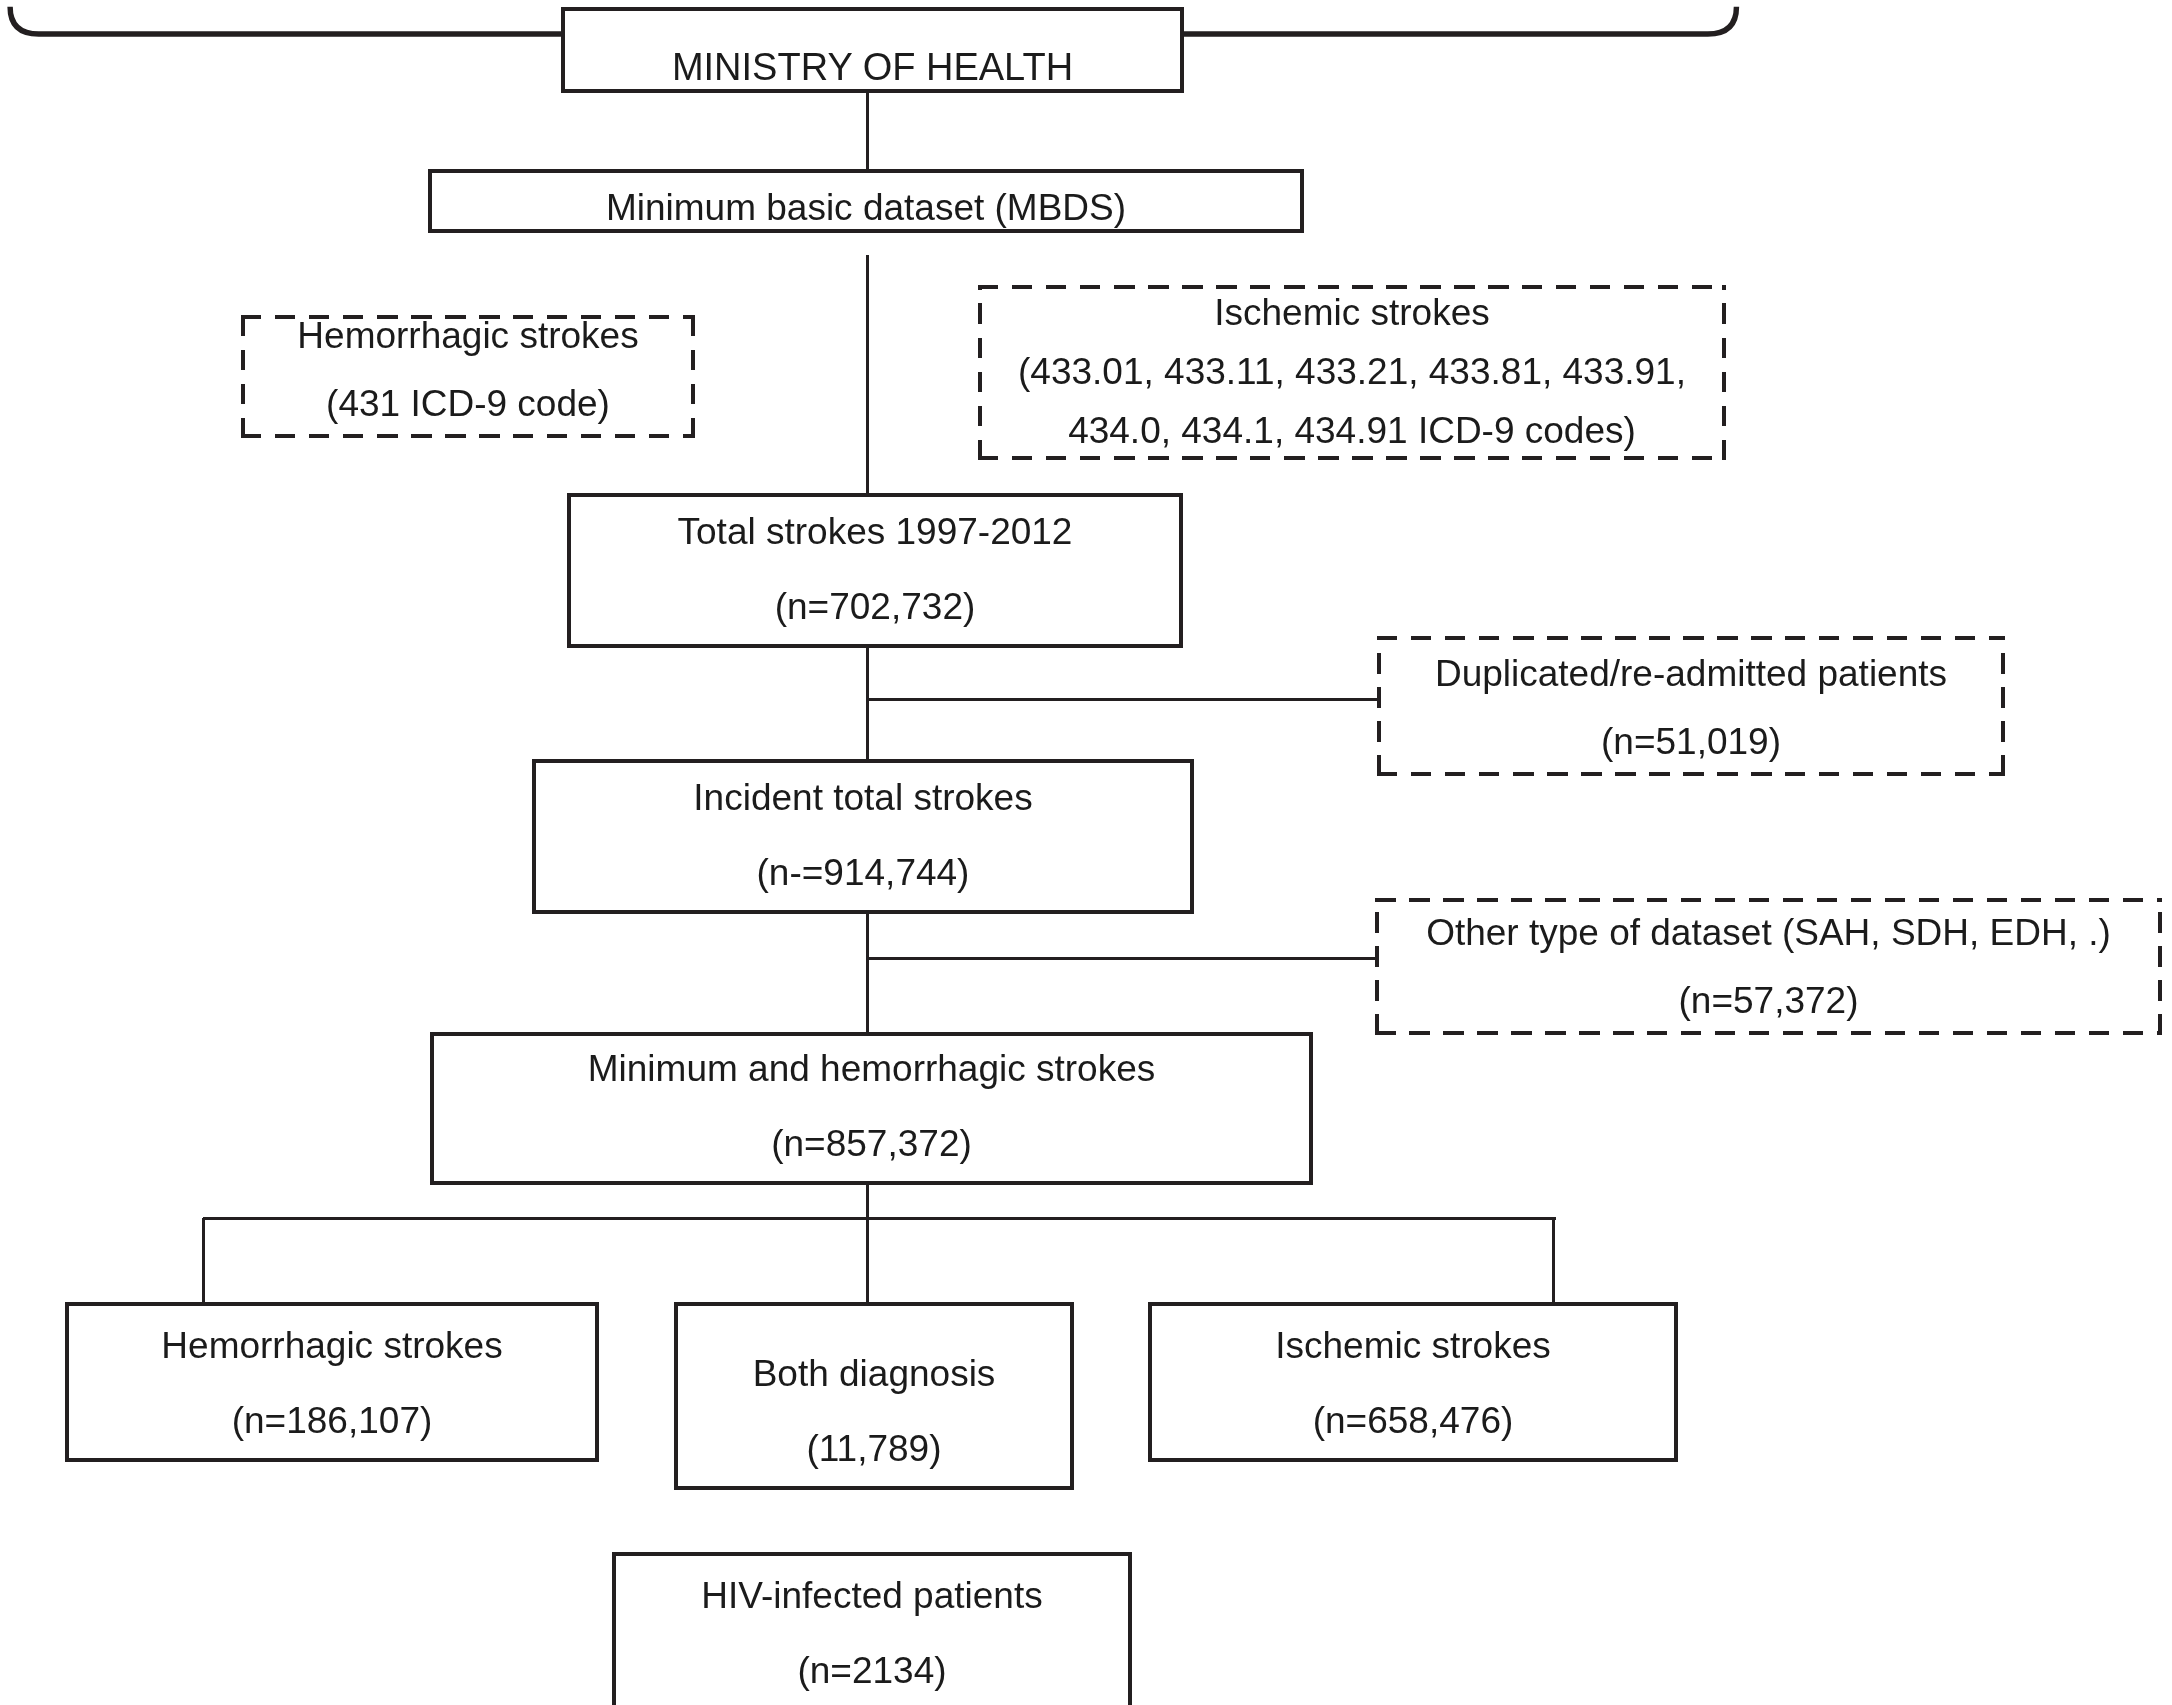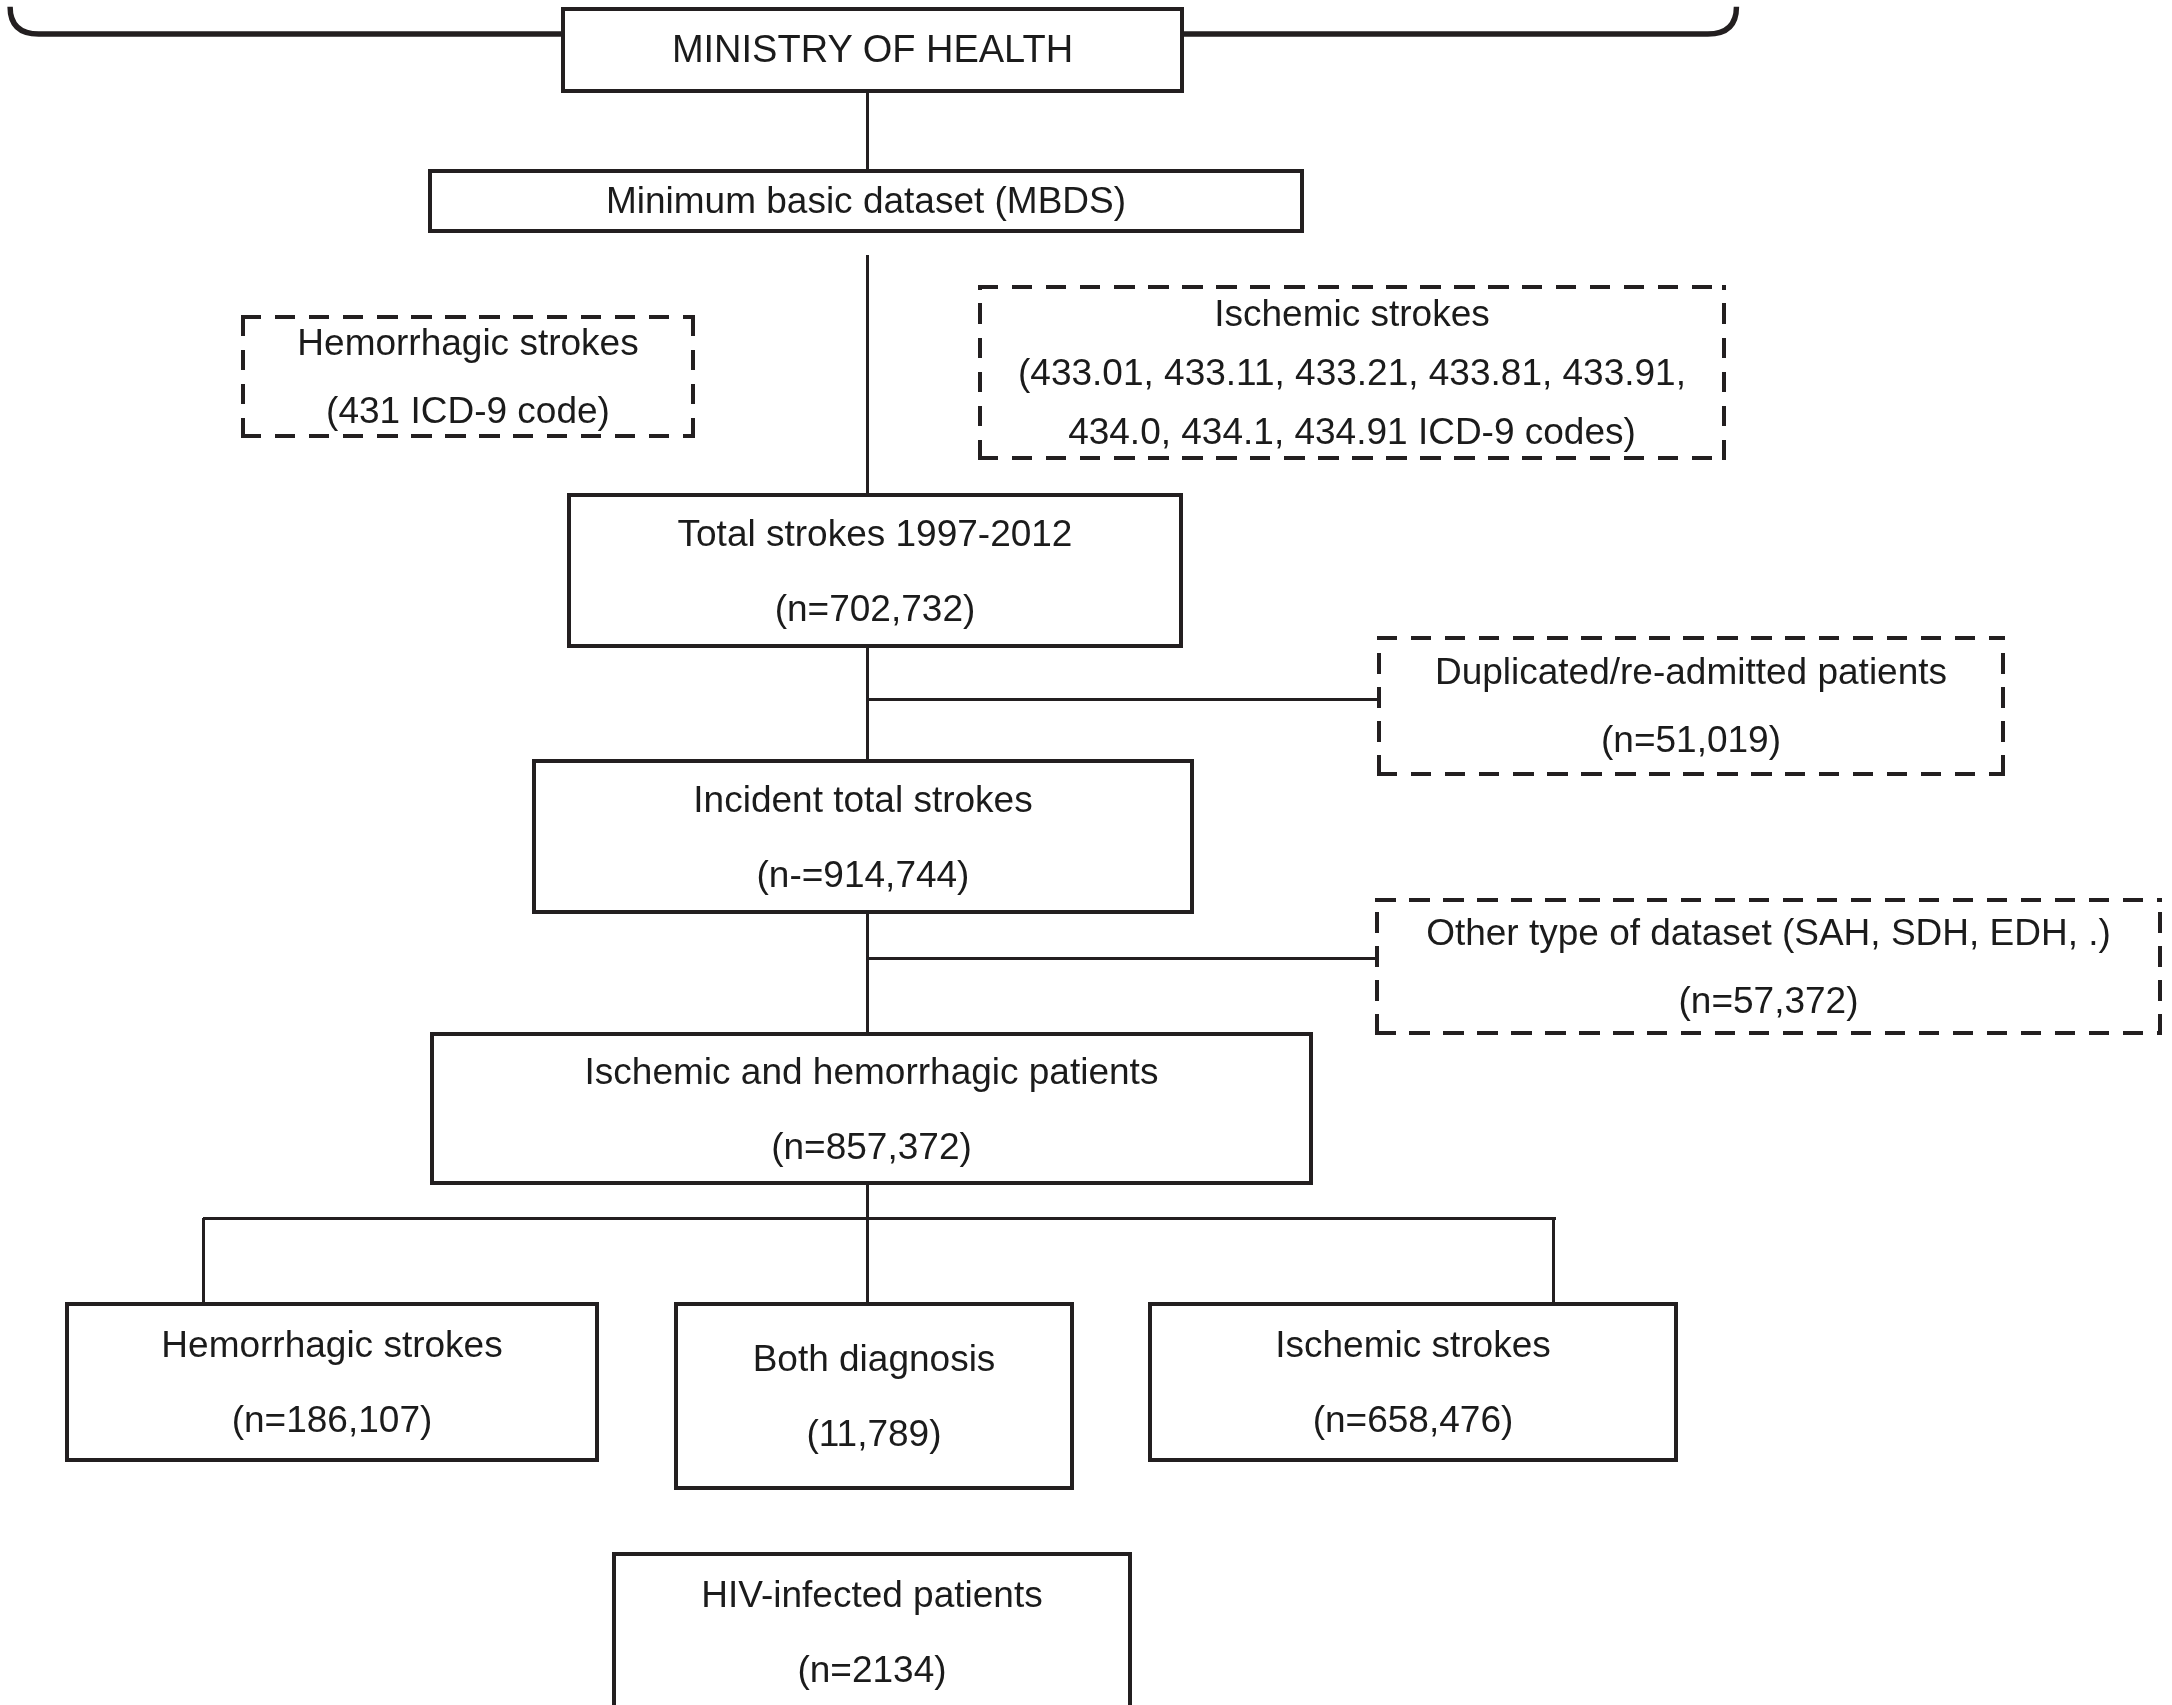--- a/index.html
+++ b/index.html
@@ -9,21 +9,21 @@
     background:#ffffff;
     font-family:"Liberation Sans", sans-serif;
     color:#1b1b1b;
     overflow:hidden;
   }
   .box{
     position:absolute;
     display:flex;
     flex-direction:column;
     align-items:center;
-    justify-content:center;
+    justify-content:flex-end;
     text-align:center;
     font-size:37px;
     color:#1b1b1b;
     box-sizing:border-box;
     background:#ffffff;
   }
   .solid{border:4.1px solid #231f20;}
   .dashed{
     background-image:
       repeating-linear-gradient(90deg,#231f20 0 20.5px,transparent 20.5px 34px),
@@ -76,21 +76,21 @@
     <span class="line">Total strokes 1997-2012</span>
     <span class="line">(n=702,732)</span>
   </div>
 
   <div class="box solid lh-xl" style="left:532px;top:759px;width:662px;height:155px;">
     <span class="line">Incident total strokes</span>
     <span class="line">(n-=914,744)</span>
   </div>
 
   <div class="box solid lh-xl" style="left:430px;top:1032px;width:883px;height:153px;">
-    <span class="line">Ischemic and hemorrhagic patients</span>
+    <span class="line">Minimum and hemorrhagic strokes</span>
     <span class="line">(n=857,372)</span>
   </div>
 
   <div class="box solid lh-xl" style="left:65px;top:1302px;width:534px;height:160px;">
     <span class="line">Hemorrhagic strokes</span>
     <span class="line">(n=186,107)</span>
   </div>
 
   <div class="box solid lh-xl" style="left:674px;top:1302px;width:400px;height:188px;">
     <span class="line">Both diagnosis</span>

